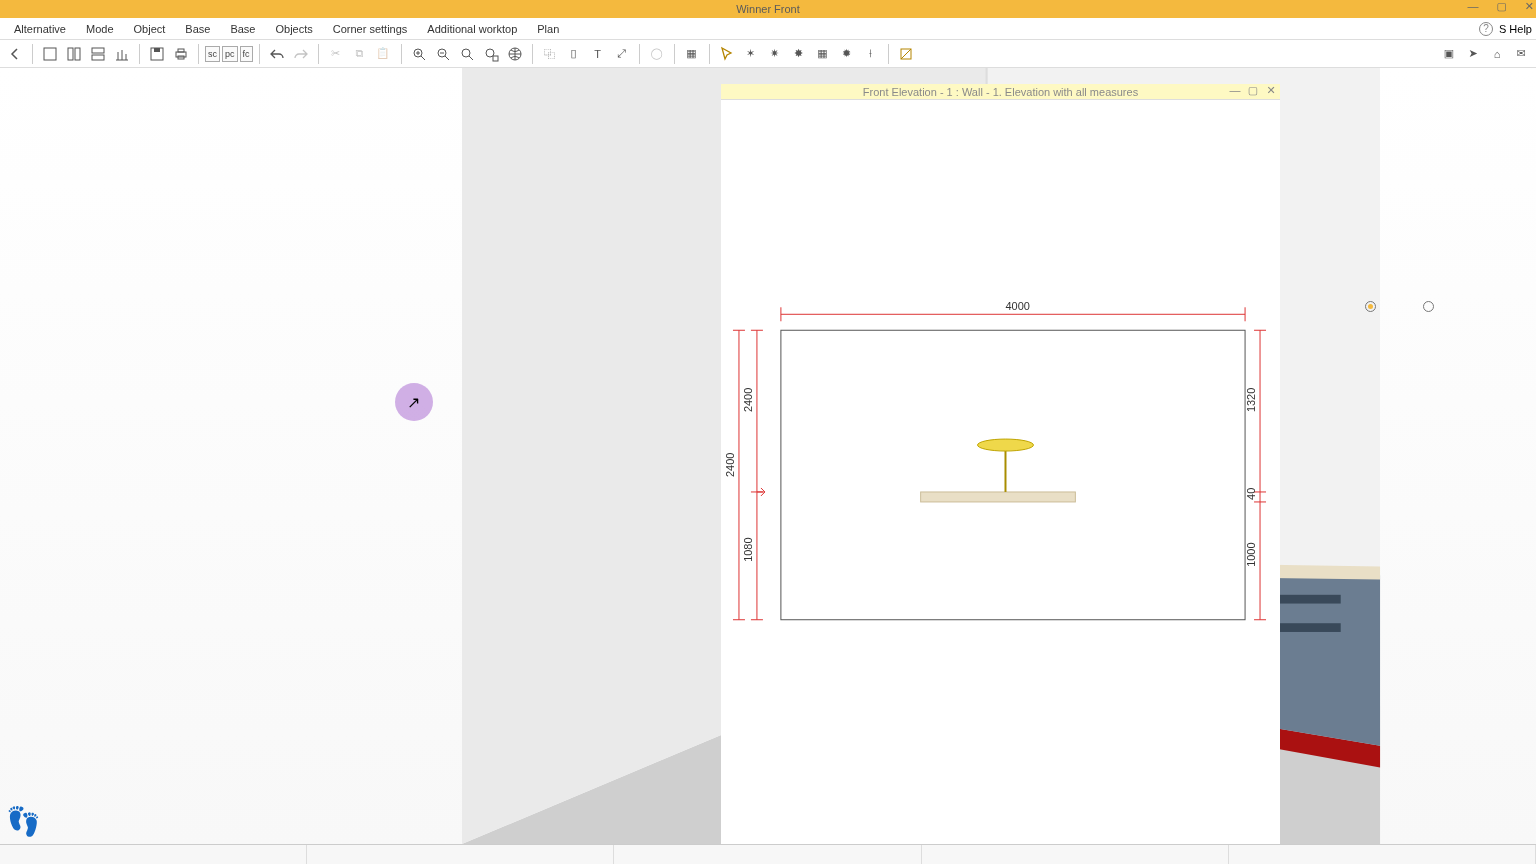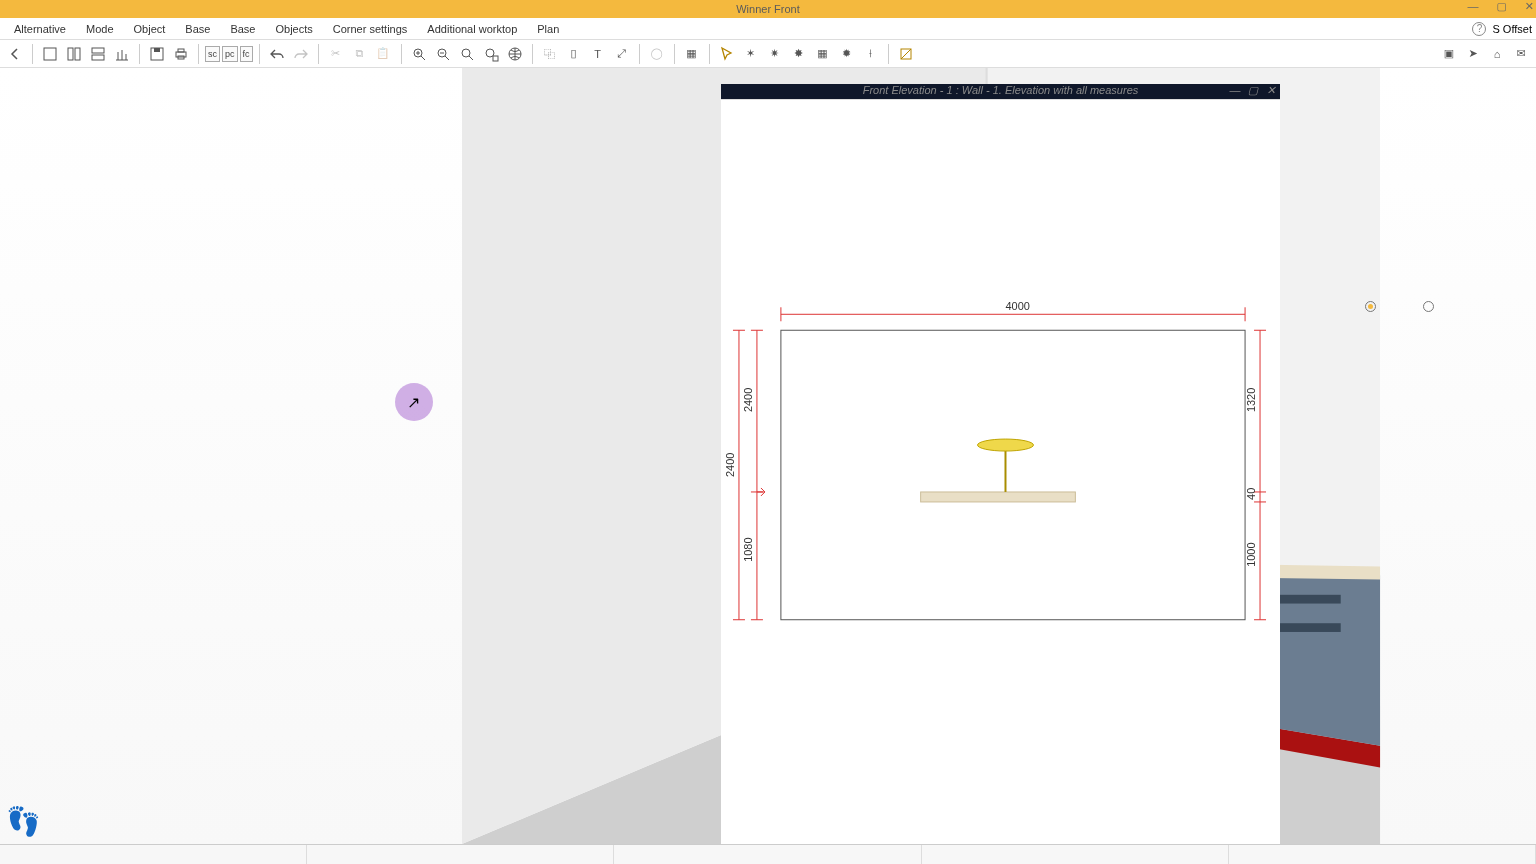--- a/index.html
+++ b/index.html
@@ -23,21 +23,21 @@
 .tsep { width:1px; height:20px; background:#ccc; margin:0 4px; }
 .tbtn-box { border:1px solid #aaa; background:#fafafa; font-size:9px; padding:1px 2px; height:16px; display:flex; align-items:center; color:#444;}
 .toolbar .rightbar { margin-left:auto; display:flex; gap:2px; }
 
 
 .workspace { position:absolute; top:68px; left:0; right:0; bottom:20px; display:flex; }
 .left-pane { flex: 0 0 720px; display:flex; flex-direction:column; }
 .mid-pane  { flex: 0 0 560px; display:flex; flex-direction:column; border-left:1px solid #ccc; }
 .right-pane{ flex: 1; background:#ece9e4; border-left:1px solid #ccc; padding:4px 6px; overflow:hidden; }
 
-.viewhdr { height:16px; background:#0f172a; border-bottom:1px solid #ddd; display:flex; align-items:flex-start; justify-content:center; color:#8a8a8a; font-size:11px; position:relative;font-style:italic; }
+.viewhdr { height:16px; background:#fef9c3; border-bottom:1px solid #ddd; display:flex; align-items:center; justify-content:center; color:#8a8a8a; font-size:11px; position:relative; }
 .viewhdr .winbtns { position:absolute; right:2px; top:0; display:flex; gap:4px; color:#888;}
 .viewhdr .winbtns span{ width:14px; text-align:center; }
 .viewbody { flex:1; background:#fff; position:relative; overflow:hidden; }
 
 
 .plan { position:absolute; inset:0; }
 .plan svg { width:100%; height:100%; }
 .dim-red { stroke:#d33; stroke-width:1; fill:none; }
 .dim-txt { font-size:11px; fill:#333; }
 
@@ -96,21 +96,21 @@
   <span class="menu">Mode</span>
   <span class="menu">Object</span>
   <span class="menu">Base</span>
   <span class="menu">Base</span>
   <span class="menu">Objects</span>
   <span class="menu">Corner settings</span>
   <span class="menu">Additional worktop</span>
   <span class="menu">Plan</span>
   <div class="right">
     <span class="help-icon">?</span>
-    <span>S Offset</span>
+    <span>S Help</span>
   </div>
 </div>
 
 <div class="toolbar">
   <div class="tbtn">
       <svg viewBox="0 0 16 16">
         <path d="M10 3l-5 5 5 5" stroke="#555" fill="none" stroke-width="1.5"></path>
       </svg>
     </div>
   <div class="tsep"></div>

